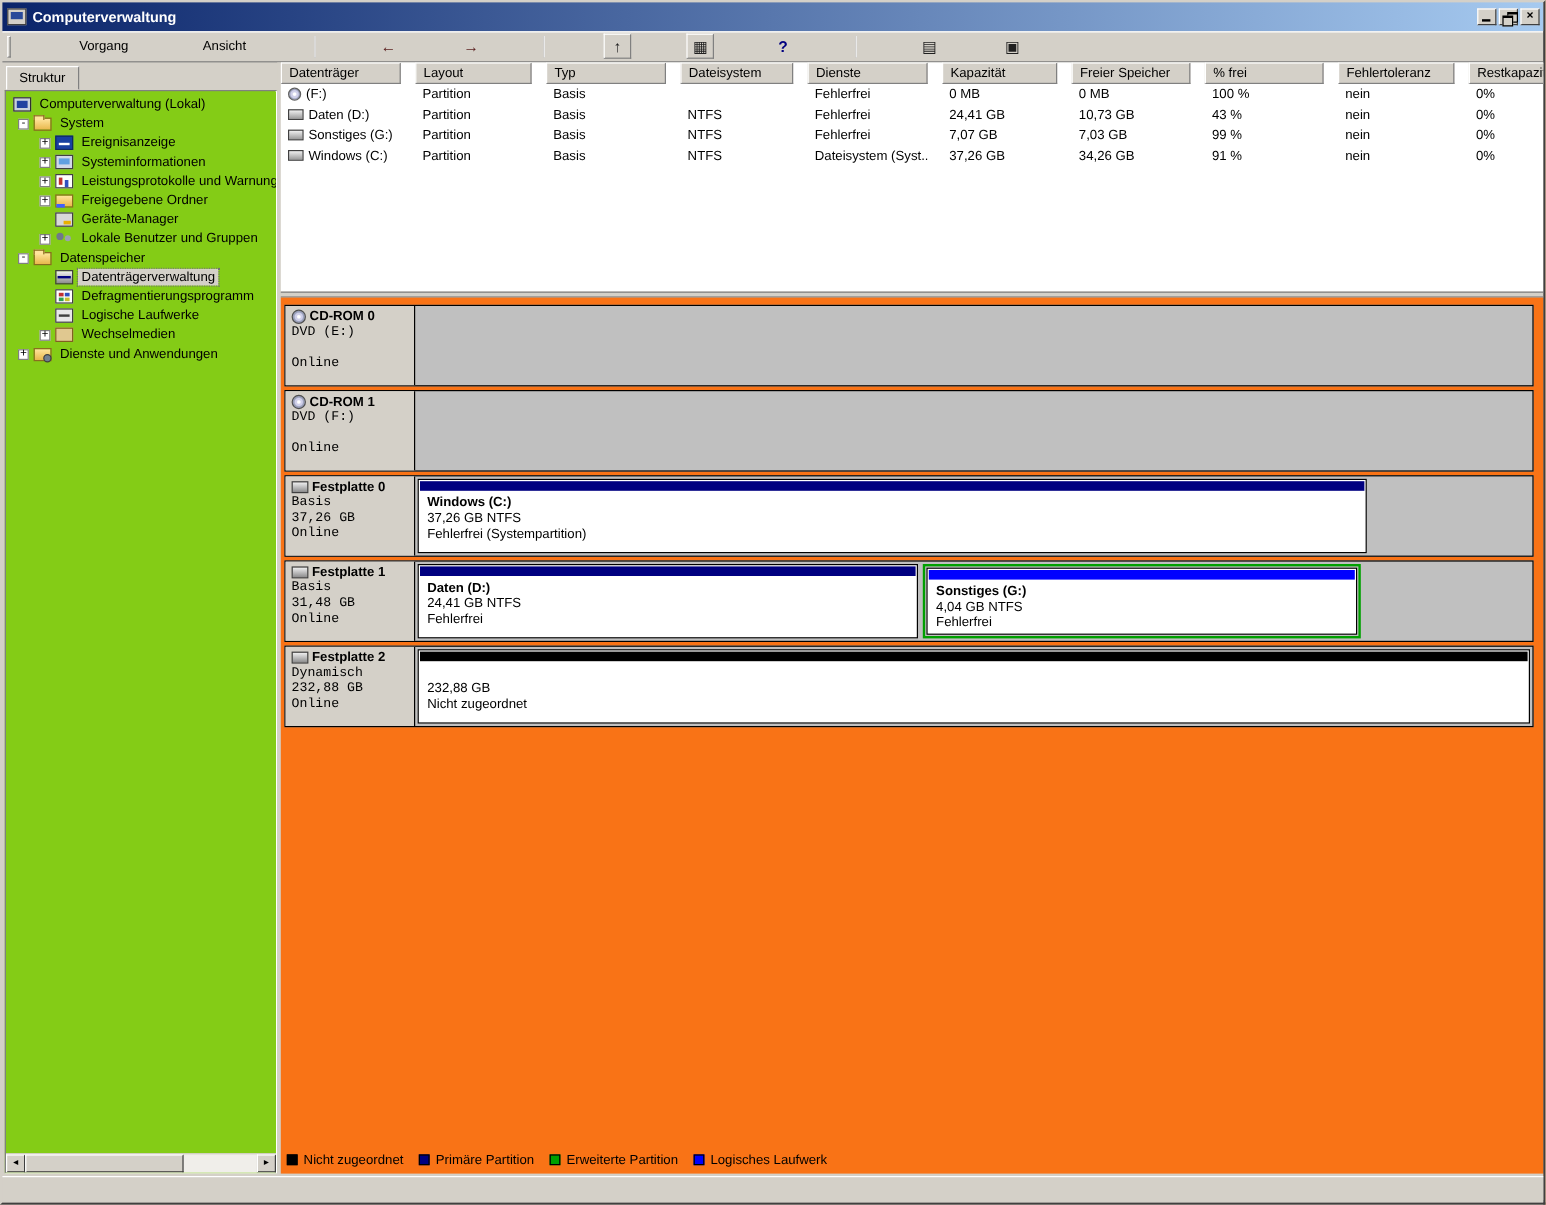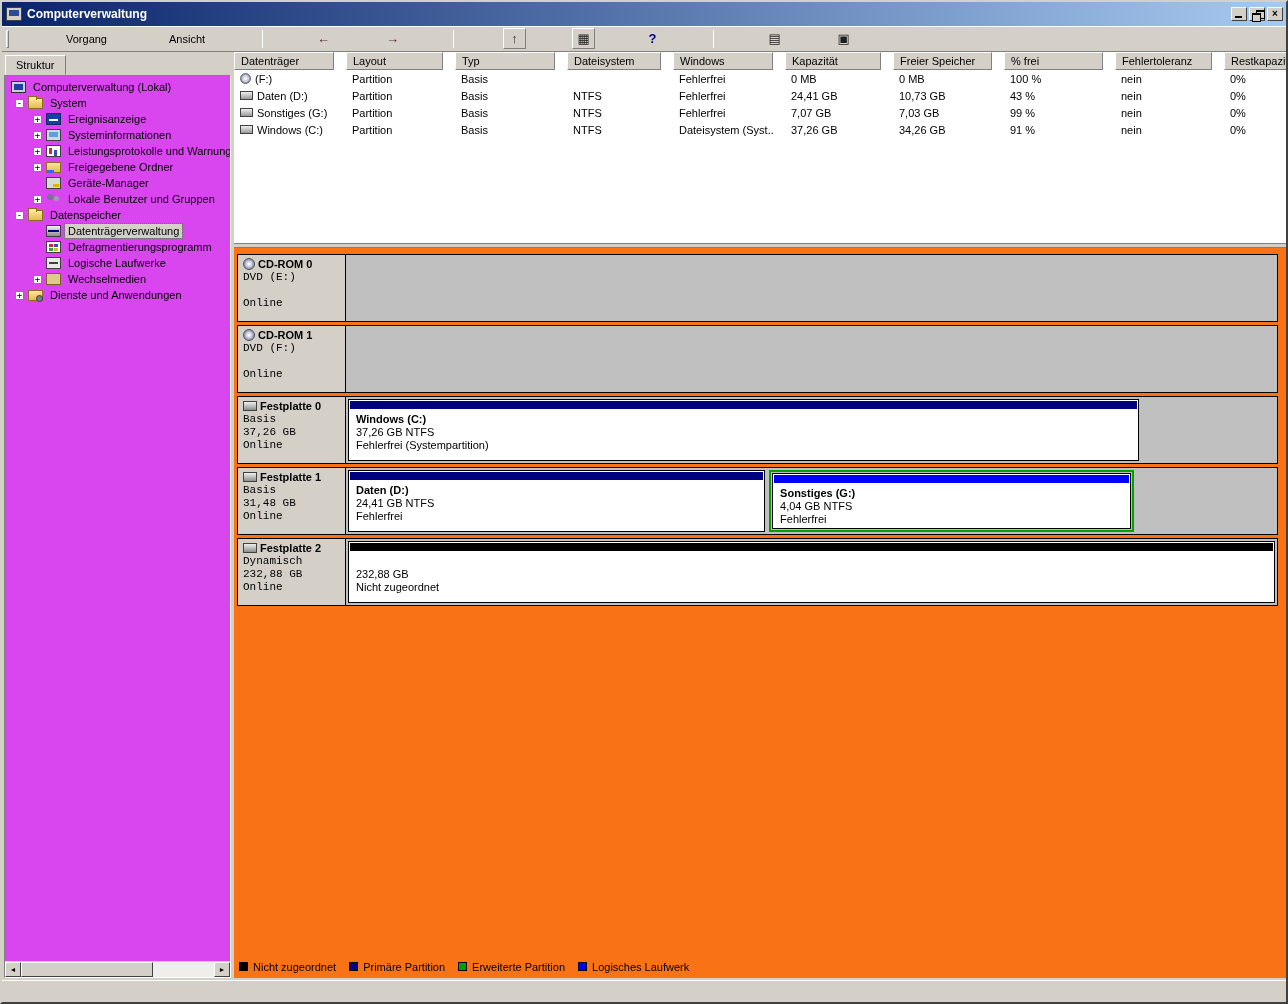--- a/index.html
+++ b/index.html
@@ -36,21 +36,21 @@
   
   .main { flex:1; display:flex; min-height:0; }
   .left { width:229px; flex:0 0 auto; display:flex; flex-direction:column; padding:2px 0 2px 2px; }
   .vsplit { width:3px; flex:0 0 auto; background:#d4d0c8; }
   .right { flex:1; min-width:0; display:flex; flex-direction:column; }
 
   
   .tabrow { height:22px; flex:0 0 auto; display:flex; align-items:center; padding-left:1px; }
   .tab { border:1px solid; border-color:#fff #808080 #d4d0c8 #fff; background:#d4d0c8; padding:3px 10px 3px; position:relative; z-index:2; }
   .treebox { flex:1; margin-top:-1px; border:1px solid; border-color:#808080 #fff #fff #808080;
-             background:#d946ef; display:flex; flex-direction:column; overflow:hidden; }
+             background:#84cc16; display:flex; flex-direction:column; overflow:hidden; }
   .tree { flex:1; padding:3px 0 0 0; overflow:hidden; }
   .ti { height:16px; display:flex; align-items:center; white-space:nowrap; overflow:hidden; }
   .lvl0 { padding-left:6px; }
   .lvl1 { padding-left:10px; }
   .lvl2 { padding-left:28px; }
   .exp { width:9px; height:9px; flex:0 0 auto; border:1px solid #808080; background:#fff;
          font-size:9px; line-height:7px; text-align:center; margin-right:4px; font-family:"DejaVu Sans Mono",monospace; }
   .exp.none { border-color:transparent; background:transparent; color:transparent; }
   .tl { padding:1px 3px; }
   .ti.selected .tl { background:#d4d0c8; outline:1px dotted #707070; }
@@ -269,21 +269,21 @@
     <div class="vsplit"></div>
 
     <div class="right">
 
       <div class="vtable">
         <div class="vhead">
           <span class="vh">Datenträger</span>
           <span class="vh">Layout</span>
           <span class="vh">Typ</span>
           <span class="vh">Dateisystem</span>
-          <span class="vh">Windows</span>
+          <span class="vh">Dienste</span>
           <span class="vh">Kapazität</span>
           <span class="vh">Freier Speicher</span>
           <span class="vh">% frei</span>
           <span class="vh">Fehlertoleranz</span>
           <span class="vh">Restkapazität</span>
           <span class="vh"></span>
         </div>
 
         <div class="vrow">
           <span class="vc">

